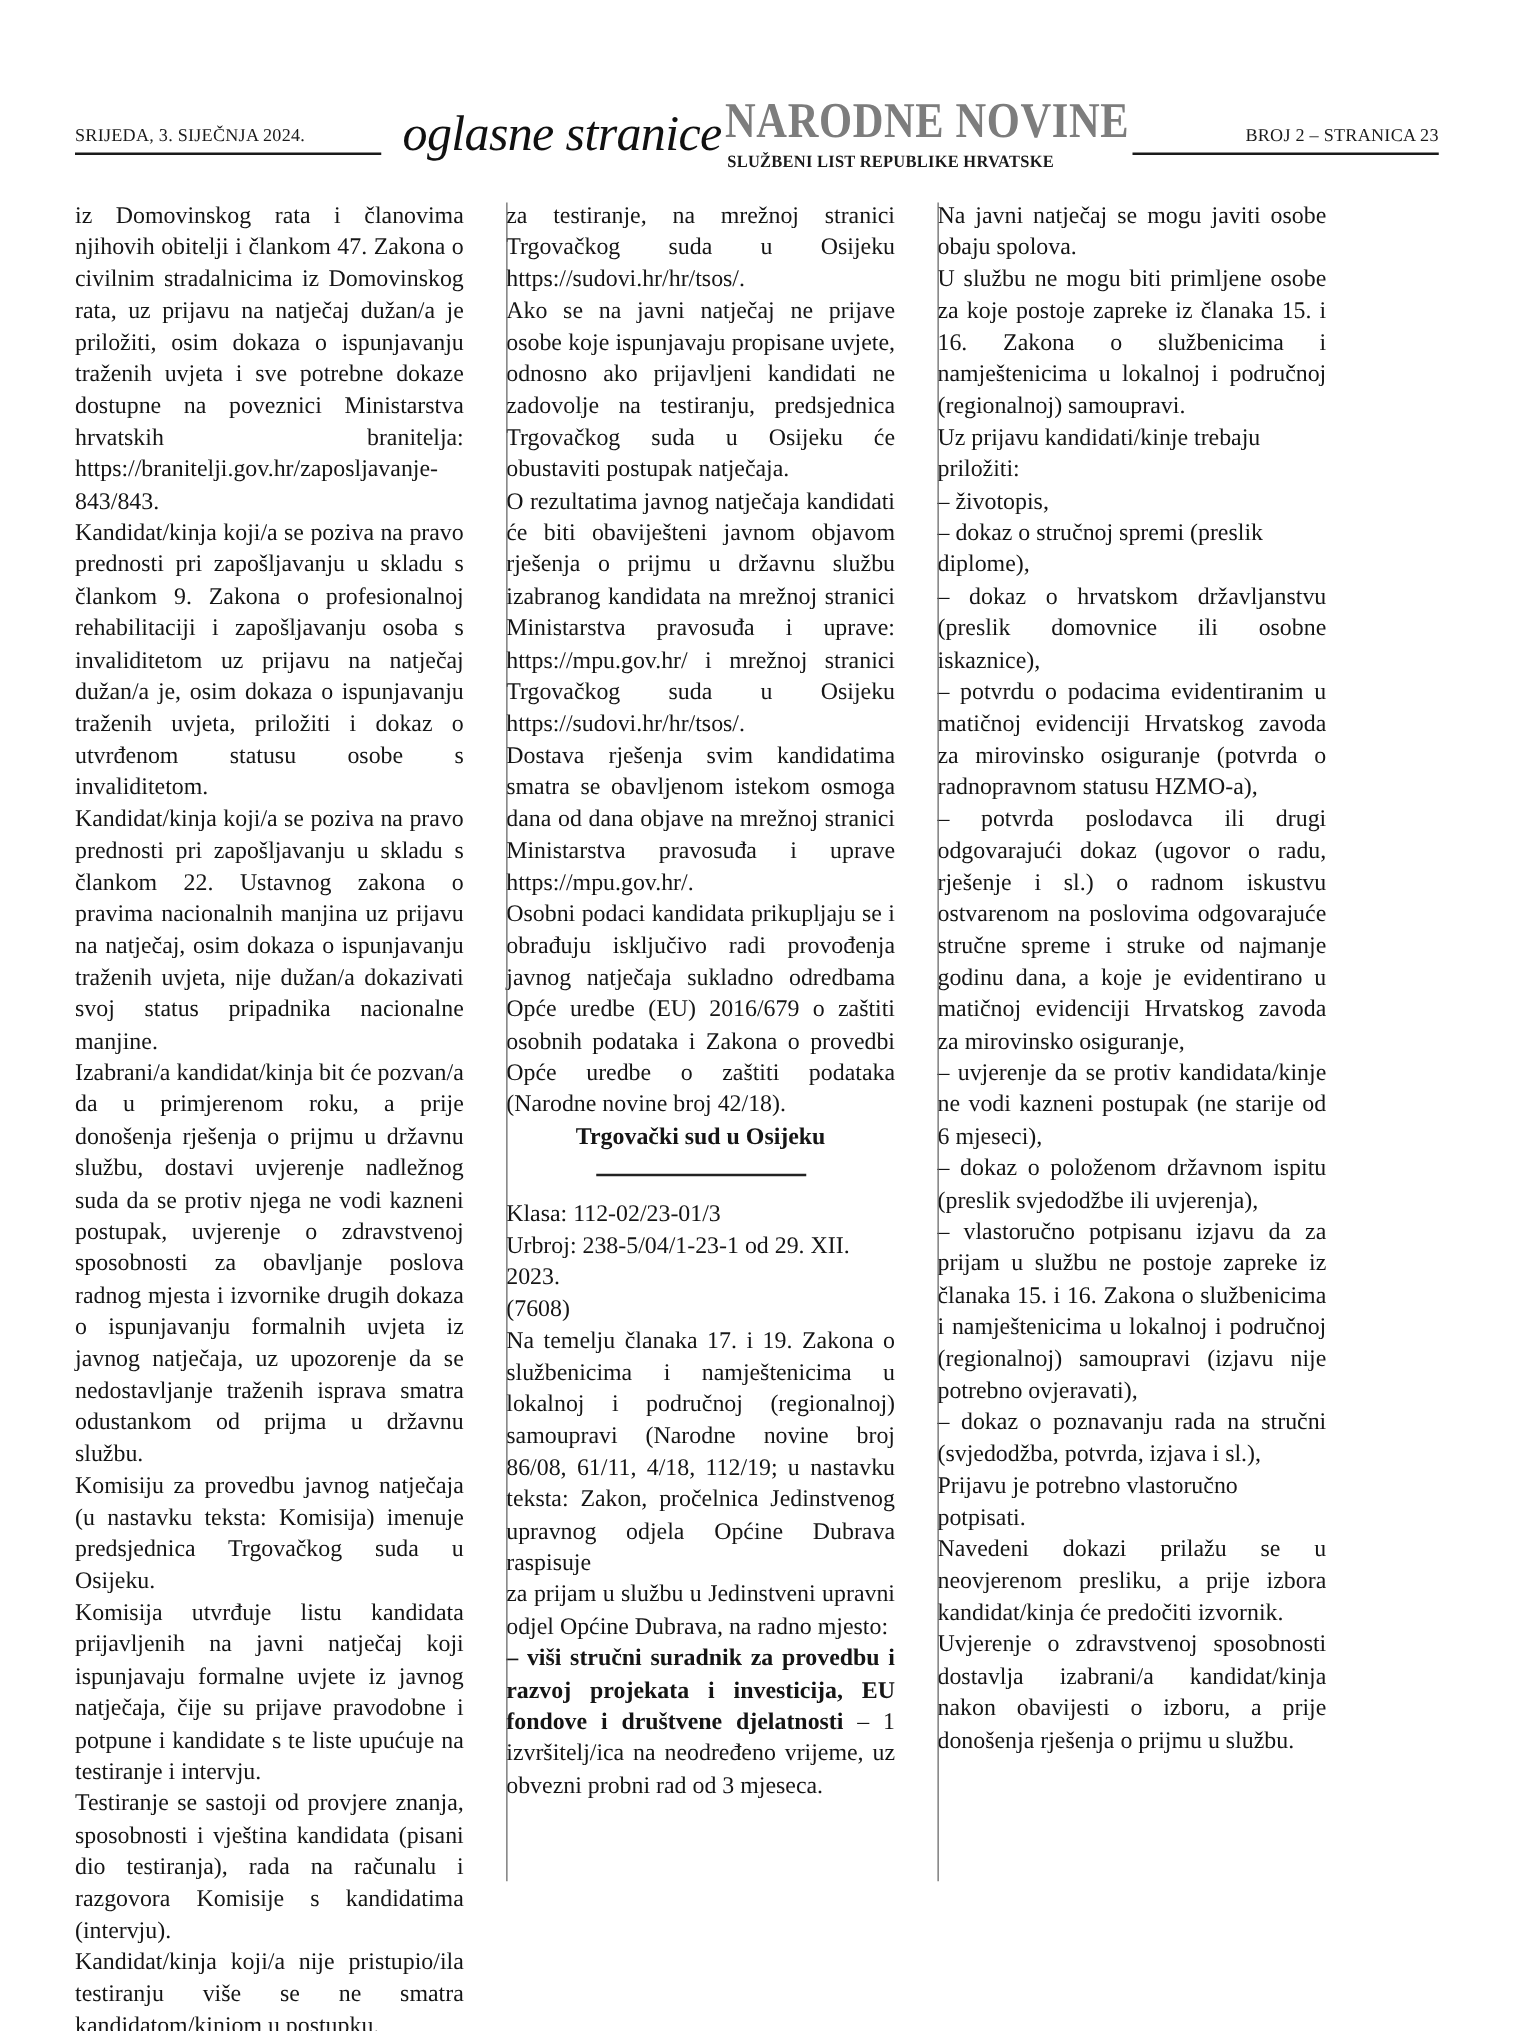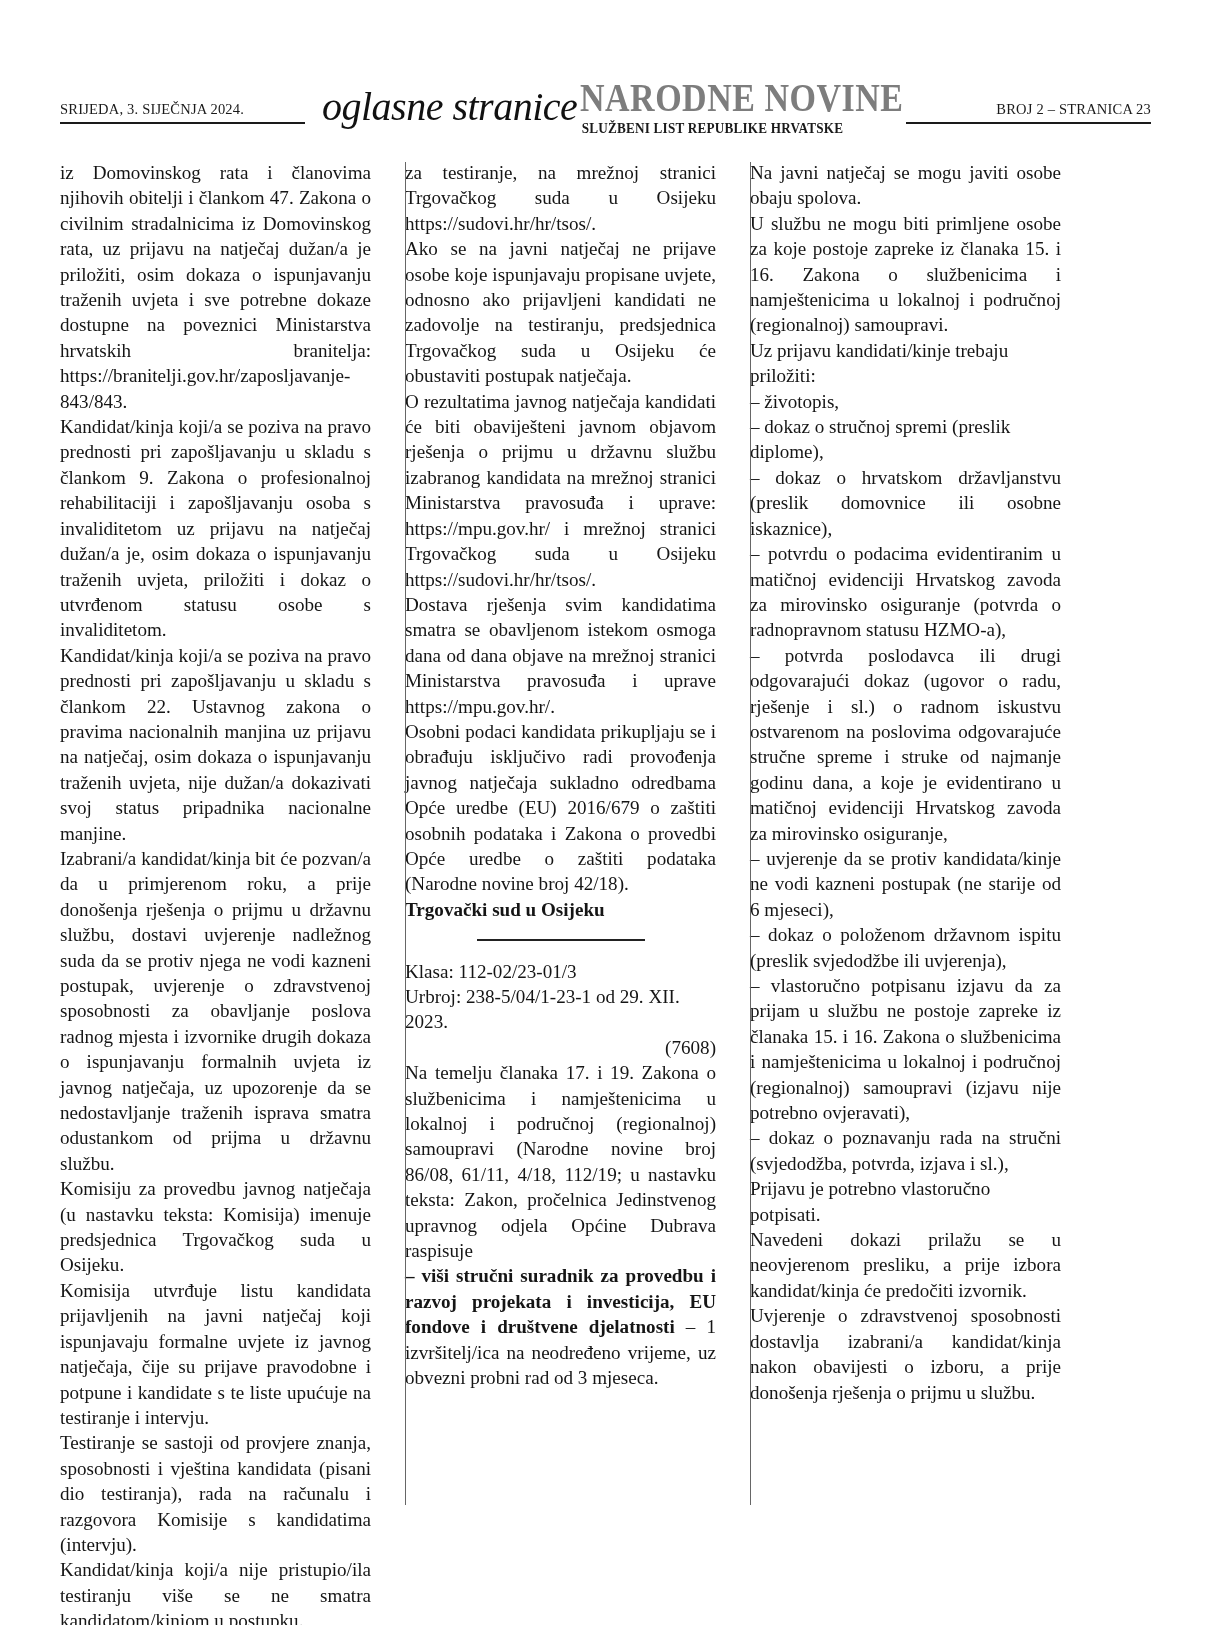--- a/index.html
+++ b/index.html
@@ -157,21 +157,21 @@
   p.dash {
     text-indent: 0;
   }
   b, strong { font-weight: bold; }
 
   .signature {
     margin: 0;
     font-size: 19.1px;
     line-height: 25.4px;
     font-weight: bold;
-    text-align: left;
+    text-align: center;
   }
 
   .sep-rule {
     width: 168px;
     height: 1.4px;
     background: #222;
     margin: 17px auto 18px auto;
   }
 
   .heading {
@@ -226,25 +226,26 @@
       <p>O rezultatima javnog natječaja kandidati će biti obaviješteni javnom objavom rješenja o prijmu u državnu službu izabranog kandidata na mrežnoj stranici Ministarstva pravosuđa i uprave: https://mpu.gov.hr/ i mrežnoj stranici Trgovačkog suda u Osijeku https://sudovi.hr/hr/tsos/.</p>
       <p>Dostava rješenja svim kandidatima smatra se obavljenom istekom osmoga dana od dana objave na mrežnoj stranici Ministarstva pravosuđa i uprave https://mpu.gov.hr/.</p>
       <p>Osobni podaci kandidata prikupljaju se i obrađuju isključivo radi provođenja javnog natječaja sukladno odredbama Opće uredbe (EU) 2016/679 o zaštiti osobnih podataka i Zakona o provedbi Opće uredbe o zaštiti podataka (Narodne novine broj 42/18).</p>
 
       <p class="signature">Trgovački sud u Osijeku</p>
 
       <div class="sep-rule"></div>
 
       <p style="text-align:left">Klasa: 112-02/23-01/3</p>
       <p style="text-align:left">Urbroj: 238-5/04/1-23-1 od 29. XII. 2023.</p>
-      <p style="text-align:right">(7608)</p>
+      <p style="">(7608)</p>
 
       <p>Na temelju članaka 17. i 19. Zakona o službenicima i namještenicima u lokalnoj i područnoj (regionalnoj) samoupravi (Narodne novine broj 86/08, 61/11, 4/18, 112/19; u nastavku teksta: Zakon, pročelnica Jedinstvenog upravnog odjela Općine Dubrava raspisuje</p>
 
 
+      <p>za prijam u službu u Jedinstveni upravni odjel Općine Dubrava, na radno mjesto:</p>
 
       <p class="dash"><b>– viši stručni suradnik za provedbu i razvoj projekata i investicija, EU fondove i društvene djelatnosti</b><span> – 1 izvršitelj/ica na neodređeno vrijeme, uz obvezni probni rad od 3 mjeseca.</span></p>
 
     </div>
 
     <div class="col">
       <p>Na javni natječaj se mogu javiti osobe obaju spolova.</p>
       <p>U službu ne mogu biti primljene osobe za koje postoje zapreke iz članaka 15. i 16. Zakona o službenicima i namještenicima u lokalnoj i područnoj (regionalnoj) samoupravi.</p>
       <p style="text-align:left">Uz prijavu kandidati/kinje trebaju priložiti:</p>
 

